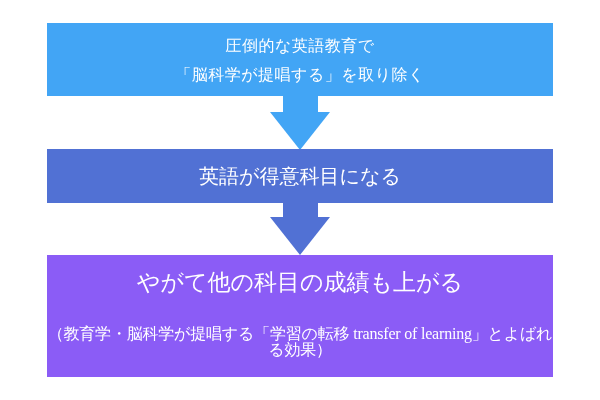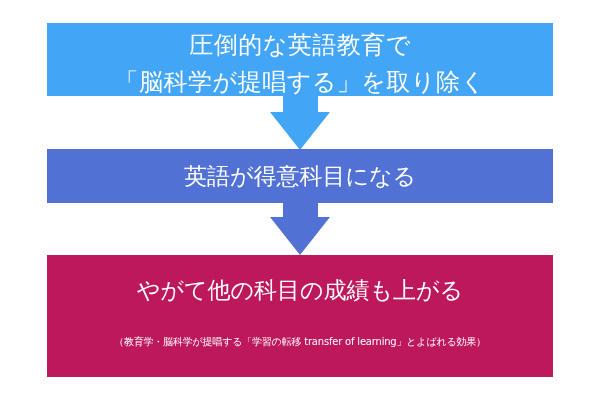--- a/index.html
+++ b/index.html
@@ -8,24 +8,24 @@
       font-family: "DejaVu Sans", "Liberation Sans", sans-serif;
     }
     .box {
       position: absolute; left: 47px; width: 506px; color: #ffffff;
       display: flex; flex-direction: column; align-items: center; justify-content: center;
       text-align: center; box-sizing: border-box;
     }
     .box1 { top: 23px; height: 73px; }
     .box2 { top: 149px; height: 54px; }
     .box3 { top: 255px; height: 122px; }
-    .box1 .t { font-size: 24px; line-height: 29px; letter-spacing: 0.5px; margin-top: 8px; }
-    .box2 .t { font-size: 23px; line-height: 28px; text-align: center; }
+    .box1 .t { font-size: 16px; line-height: 29px; letter-spacing: 0.5px; }
+    .box2 .t { font-size: 20px; line-height: 28px; text-align: center; }
     .box3 .t { font-size: 23px; line-height: 30px; margin-top: -8px; }
-    .box3 .s { font-size: 10px; line-height: 16px; margin-top: 29px; letter-spacing: -0.2px; }
+    .box3 .s { font-size: 16px; line-height: 16px; margin-top: 29px; letter-spacing: -0.2px; font-family: Liberation Serif, serif; }
     .arrow { position: absolute; left: 270px; width: 60px; }
     .arrow .shaft { position: absolute; left: 13px; width: 35px; top: 0; }
     .arrow .head {
       position: absolute; left: 0; width: 0; height: 0;
       border-left: 30px solid transparent; border-right: 30px solid transparent;
     }
   </style>
 </head>
 <body>
 
@@ -41,16 +41,16 @@
 
 <div class="box box2" style="background:#5171D4;">
   <div class="t">英語が得意科目になる</div>
 </div>
 
 <div class="arrow" style="top:203px;height:52px;">
   <div class="shaft" style="height:15px;background:#5171D4;"></div>
   <div class="head" style="top:14px;border-top:38px solid #5171D4;"></div>
 </div>
 
-<div class="box box3" style="background:#be185d;">
+<div class="box box3" style="background:#8b5cf6;">
   <div class="t">やがて他の科目の成績も上がる</div>
   <div class="s">（教育学・脳科学が提唱する「学習の転移 transfer of learning」とよばれる効果）</div>
 </div>
 
 </body></html>

